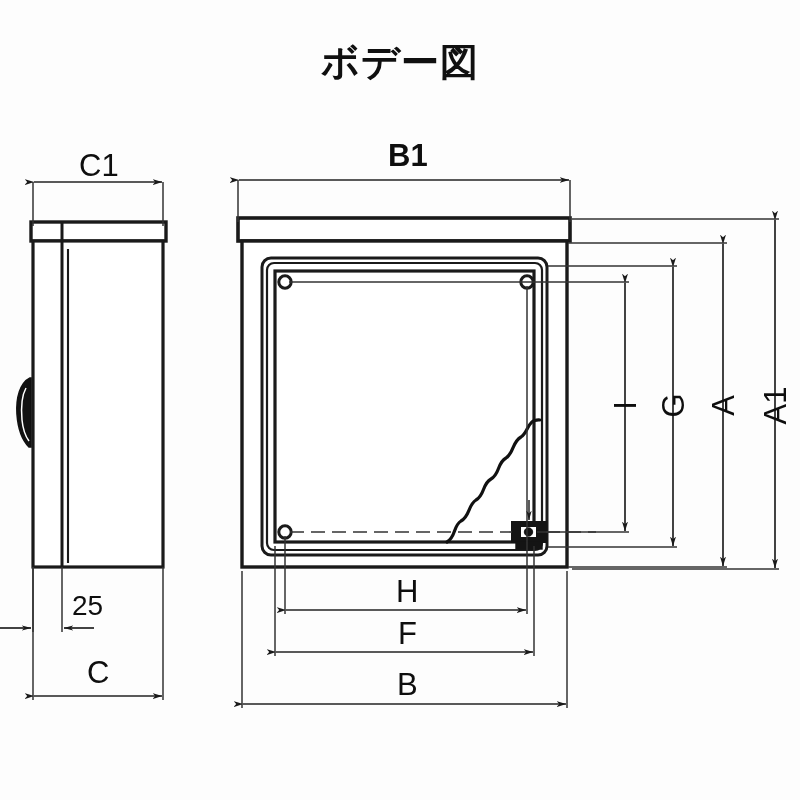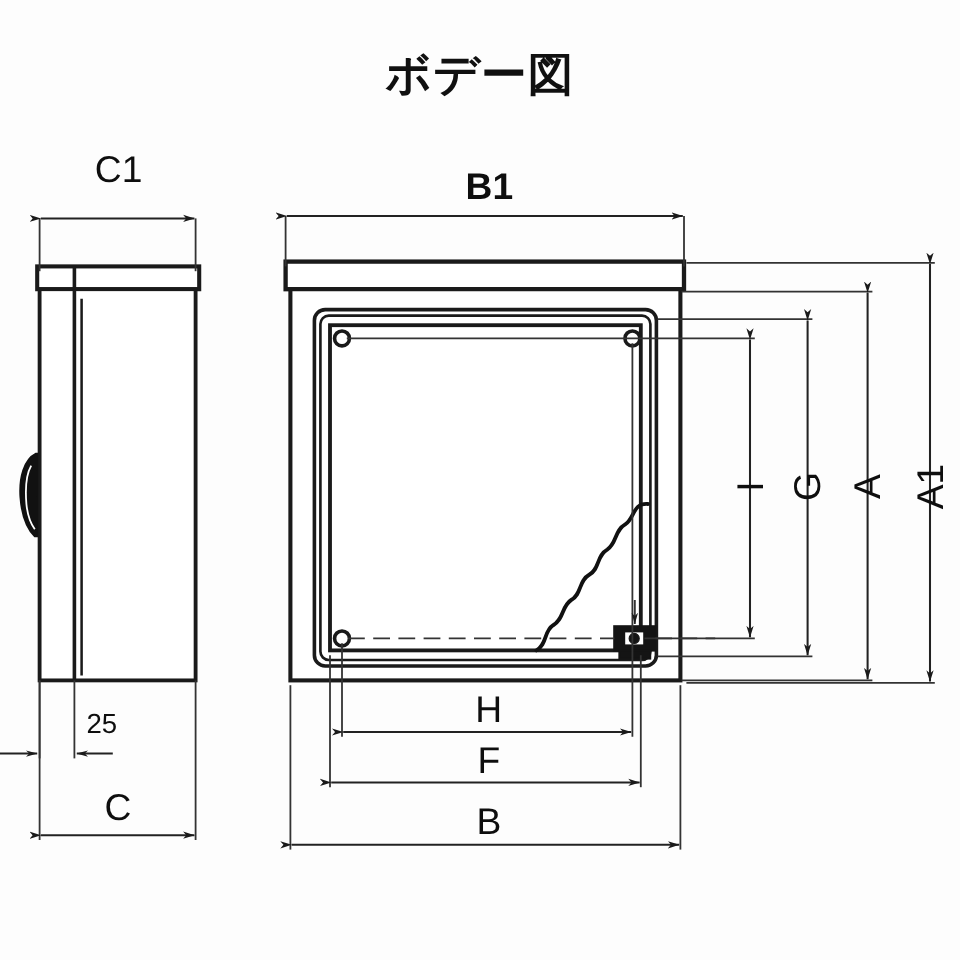--- a/index.html
+++ b/index.html
@@ -27,21 +27,21 @@
     font-family:"Liberation Sans","DejaVu Sans",sans-serif;
     color:#0e0e0e;
     line-height:1;
     user-select:none;
     white-space:nowrap;
   }
   .dimlabel.vert{
     transform:rotate(-90deg);
     transform-origin:50% 50%;
   }
-  .dimlabel.small{font-size:23px;}
+  .dimlabel.small{font-size:28px;}
 </style>
 </head>
 <body>
 
 <div id="stage">
 
   <div class="title">ボデー図</div>
 
   <svg id="drawing" viewBox="0 0 800 800" width="800" height="800" xmlns="http://www.w3.org/2000/svg">
 
@@ -186,21 +186,21 @@
 
       <g stroke="#333">
         <line x1="290" y1="532" x2="512" y2="532" stroke-width="1.6" stroke-dasharray="14 7"></line>
         <line x1="546" y1="532" x2="596" y2="532" stroke-width="1.6" stroke-dasharray="14 7"></line>
         <line x1="529" y1="500" x2="529" y2="520" stroke-width="1.6" marker-end="url(#arS)"></line>
       </g>
 
     </g>
   </svg>
 
-  <div class="dimlabel" style="left:79px;top:126px;">C1</div>
+  <div class="dimlabel" style="left:79px;top:150px;">C1</div>
 
   <div class="dimlabel small" style="left:72px;top:592px;">25</div>
 
   <div class="dimlabel" style="left:87px;top:657px;">C</div>
 
   <div class="dimlabel" style="left:388px;top:140px;font-weight:bold;">B1</div>
 
   <div class="dimlabel" style="left:396px;top:576px;">H</div>
 
   <div class="dimlabel" style="left:398px;top:618px;">F</div>

